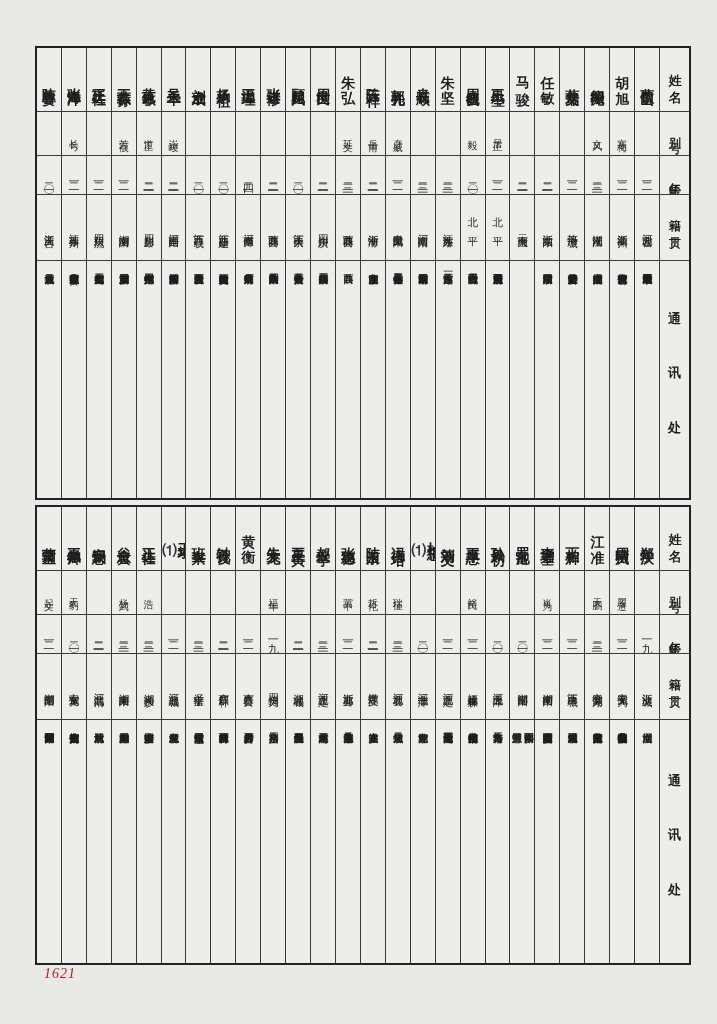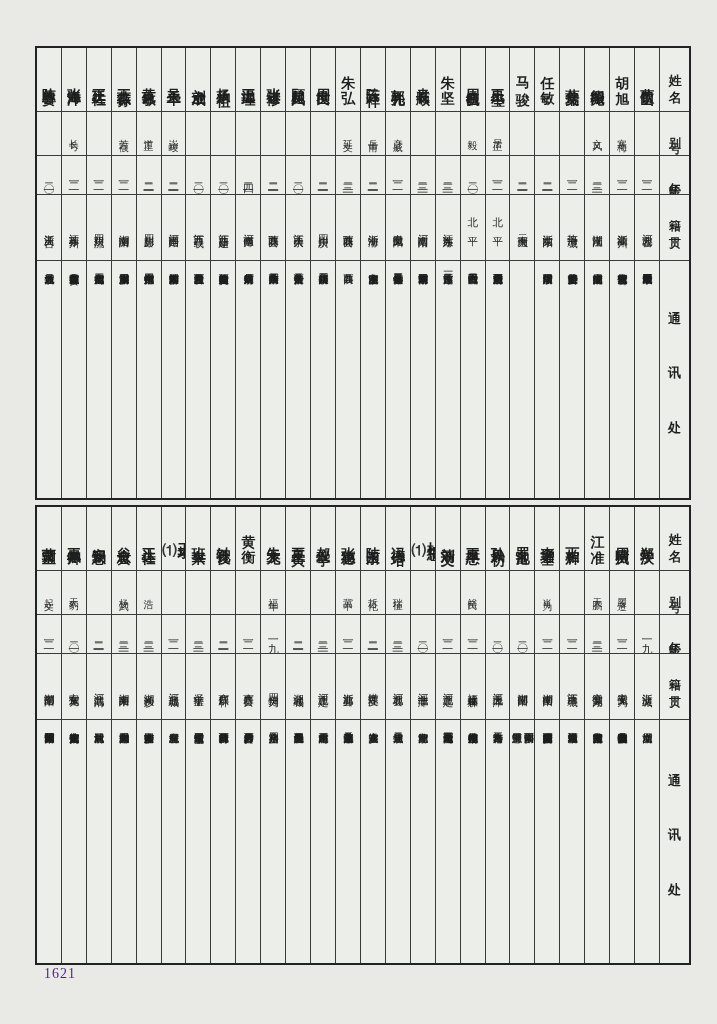--- a/index.html
+++ b/index.html
@@ -52,21 +52,21 @@
   
   .hdr .cell span{font-weight:700;}
   .hdr .name-c span{font-size:13px;letter-spacing:16px;}
   .hdr .alias-c span{font-size:12px;letter-spacing:7px;font-weight:700;}
   .hdr .age-c span{font-size:12px;letter-spacing:3px;}
   .hdr .native-c span{font-size:12px;letter-spacing:18px;}
   .hdr .addr-c{place-items:center;}
   .hdr .addr-c span{font-size:13px;letter-spacing:55px;height:auto;line-height:1;}
   .page-number{
     position:absolute;left:44px;top:966px;
-    font-size:14px;color:#4c1d95;letter-spacing:1px;
+    font-size:14px;color:#b91c1c;letter-spacing:1px;font-style:italic;
   }
 </style>
 </head>
 <body>
 
 <div class="sheet">
 
   <section class="dir-table top">
     <div class="col hdr">
       <div class="cell name-c">

